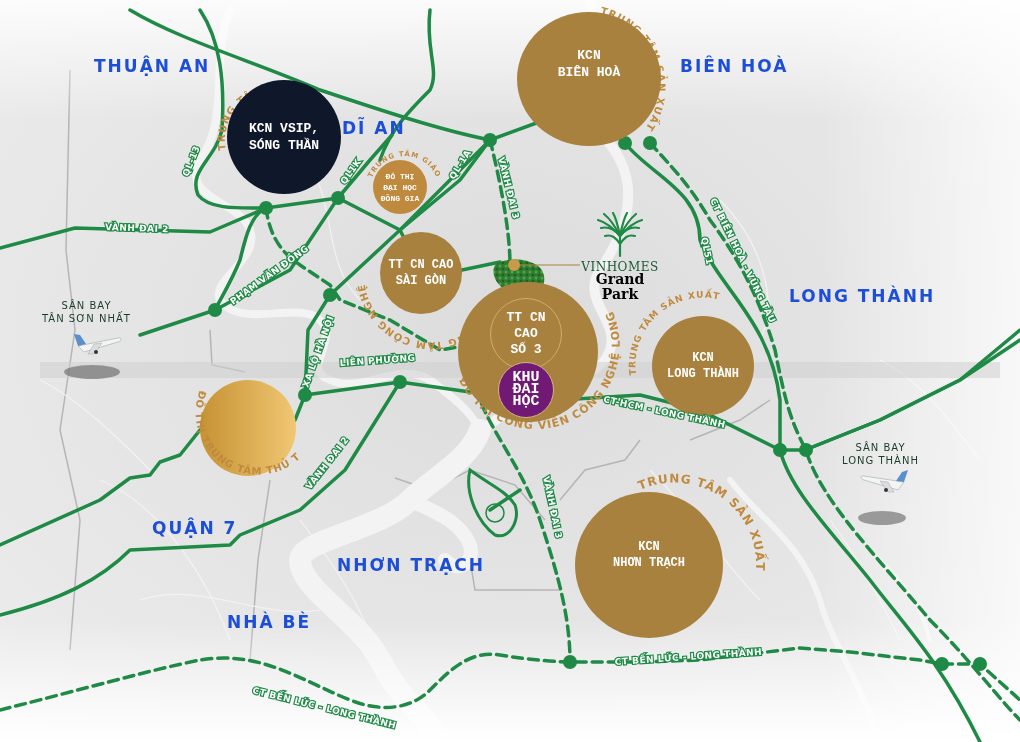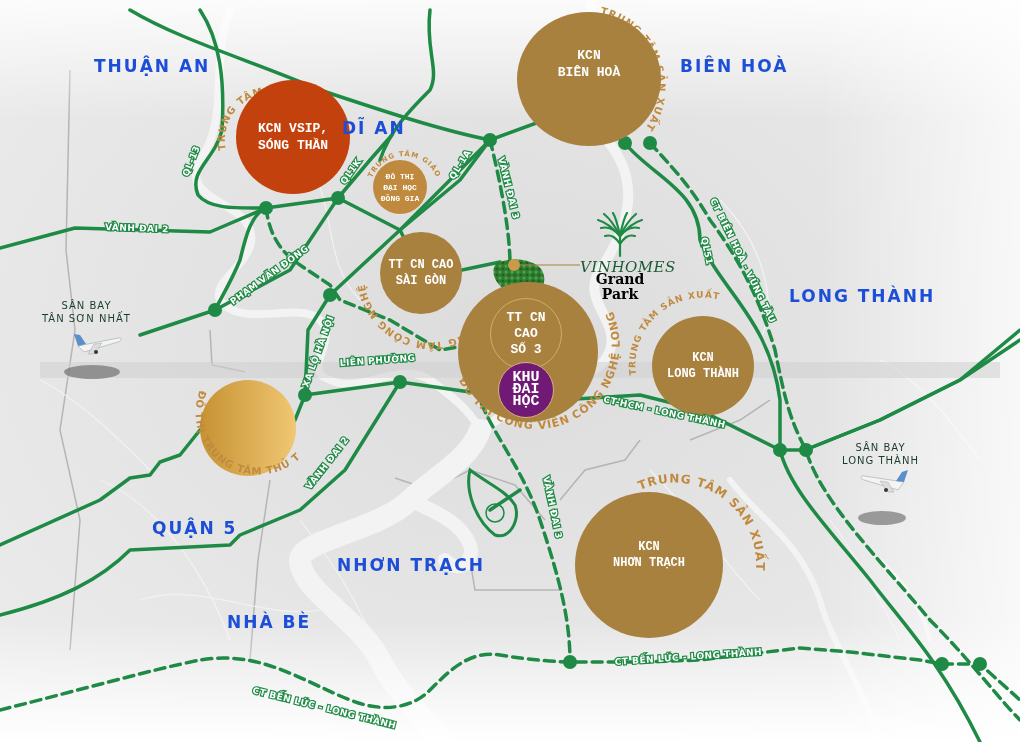--- a/index.html
+++ b/index.html
@@ -4,21 +4,21 @@
 <style>
   html,body{margin:0;padding:0;}
   body{width:1020px;height:742px;overflow:hidden;position:relative;font-family:"Liberation Sans","DejaVu Sans",sans-serif;background:#e6e6e6;}
   #map{position:absolute;left:0;top:0;width:1020px;height:742px;overflow:hidden;}
   svg.layer{position:absolute;left:0;top:0;width:1020px;height:742px;}
   .region{position:absolute;font-family:"DejaVu Sans",sans-serif;font-weight:bold;color:#1d4ed8;letter-spacing:2px;font-size:17px;white-space:nowrap;}
   .airport{position:absolute;font-family:"DejaVu Sans",sans-serif;font-size:10px;color:#1a3b2a;letter-spacing:1px;text-align:center;line-height:13px;white-space:nowrap;}
   .hub{position:absolute;border-radius:50%;display:flex;align-items:center;justify-content:center;text-align:center;color:#fff;font-family:"DejaVu Sans",sans-serif;font-weight:bold;box-sizing:border-box;}
   .hub span{display:block;white-space:pre-line;font-family:Liberation Mono, monospace;}
   .logo{position:absolute;text-align:center;}
-  .logo .brand{font-family:"DejaVu Serif",serif;color:#1a5a34;font-size:15px;letter-spacing:0.5px;line-height:10px;font-style:italic;}
+  .logo .brand{font-family:"DejaVu Serif",serif;color:#1a5a34;font-size:12px;letter-spacing:0.5px;line-height:10px;}
   .logo .sub{font-family:"DejaVu Serif",serif;color:#000000;font-size:14px;font-weight:bold;line-height:15px;}
 </style>
 </head>
 <body>
 
 <div id="map">
 
   <svg class="layer" viewBox="0 0 1020 742">
     <defs>
       <radialGradient id="bgGrad" cx="50%" cy="45%" r="70%">
@@ -182,21 +182,21 @@
       <text font-size="10"><textPath href="#arcBienHoa">TRUNG TÂM SẢN XUẤT</textPath></text>
       <text font-size="7"><textPath href="#arcDhqg">TRUNG TÂM GIÁO DỤC</textPath></text>
       <text font-size="10"><textPath href="#arcSg">TRUNG TÂM CÔNG NGHỆ</textPath></text>
       <text font-size="11"><textPath href="#arcLp">ĐÔ THỊ CÔNG VIÊN CÔNG NGHỆ LONG PHƯỚC</textPath></text>
       <text font-size="9"><textPath href="#arcLt">TRUNG TÂM SẢN XUẤT</textPath></text>
       <text font-size="10"><textPath href="#arcTt">ĐÔ THỊ TRUNG TÂM THỦ THIÊM</textPath></text>
       <text font-size="12"><textPath href="#arcNt">TRUNG TÂM SẢN XUẤT</textPath></text>
     </g>
   </svg>
 
-  <div class="hub" style="left:236px;top:80px;width:114px;height:114px;background:#c2410c;font-size:13px;line-height:17px;">
+  <div class="hub" style="left:227px;top:80px;width:114px;height:114px;background:#0f172a;font-size:13px;line-height:17px;">
     <span>KCN VSIP,
 SÓNG THẦN</span>
   </div>
   <div class="hub" style="left:517px;top:12px;width:144px;height:134px;background:#a8813f;font-size:13px;line-height:17px;padding-bottom:30px;">
     <span>KCN
 BIÊN HOÀ</span>
   </div>
   <div class="hub" style="left:373px;top:160px;width:54px;height:54px;background:#c08a3e;font-size:8px;line-height:11px;">
     <span>ĐÔ THỊ
 ĐẠI HỌC
@@ -242,21 +242,21 @@
       <text transform="translate(543 477) rotate(78)">VÀNH ĐAI 3</text>
       <text transform="translate(615 665) rotate(-4)">CT BẾN LỨC - LONG THÀNH</text>
       <text transform="translate(252 693) rotate(14)">CT BẾN LỨC - LONG THÀNH</text>
     </g>
   </svg>
 
   <div class="region" style="left:94px;top:56px;">THUẬN AN</div>
   <div class="region" style="left:342px;top:118px;">DĨ AN</div>
   <div class="region" style="left:680px;top:56px;">BIÊN HOÀ</div>
   <div class="region" style="left:789px;top:286px;">LONG THÀNH</div>
-  <div class="region" style="left:152px;top:518px;">QUẬN 5</div>
+  <div class="region" style="left:152px;top:518px;">QUẬN 7</div>
   <div class="region" style="left:337px;top:555px;">NHƠN TRẠCH</div>
   <div class="region" style="left:227px;top:612px;">NHÀ BÈ</div>
 
   <div class="airport" style="left:42px;top:299px;white-space:pre-line;">SÂN BAY
 TÂN SƠN NHẤT</div>
   <svg style="position:absolute;left:74px;top:330px;" width="50" height="28" viewBox="0 0 50 28">
     <path d="M4 16 L44 8 C48 7 48 11 44 12 L10 22 Z" fill="#f4f4f4" stroke="#9aa" stroke-width="0.6"></path>
     <path d="M4 16 L0 4 L6 5 L12 14 Z" fill="#5b8fc9"></path>
     <path d="M20 14 L14 24 L20 24 L28 13 Z" fill="#dcdcdc" stroke="#999" stroke-width="0.4"></path>
     <circle cx="22" cy="22" r="2" fill="#334"></circle>

